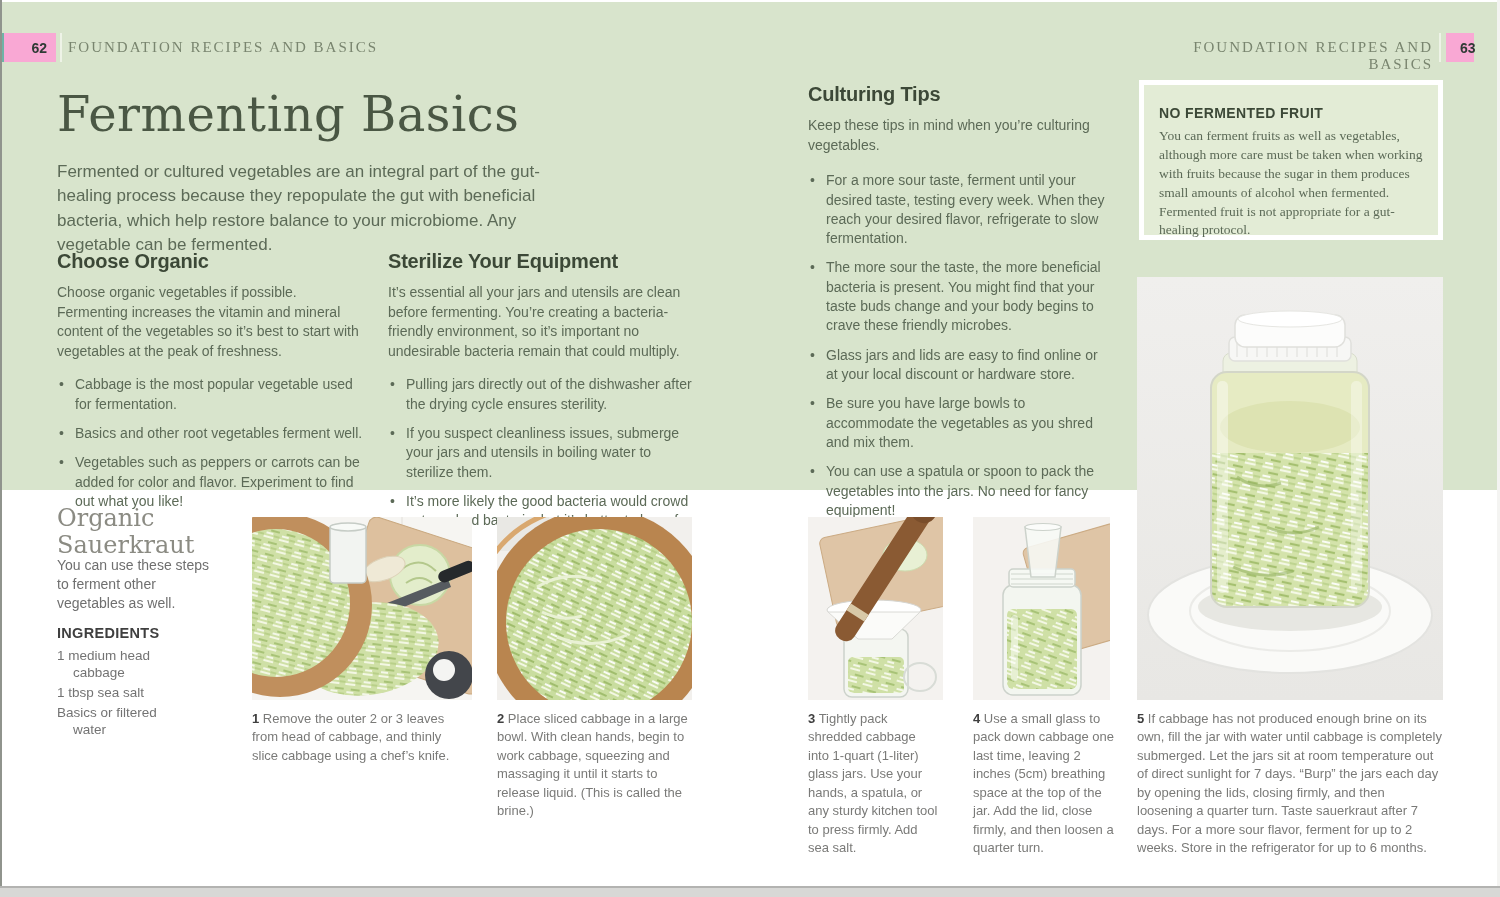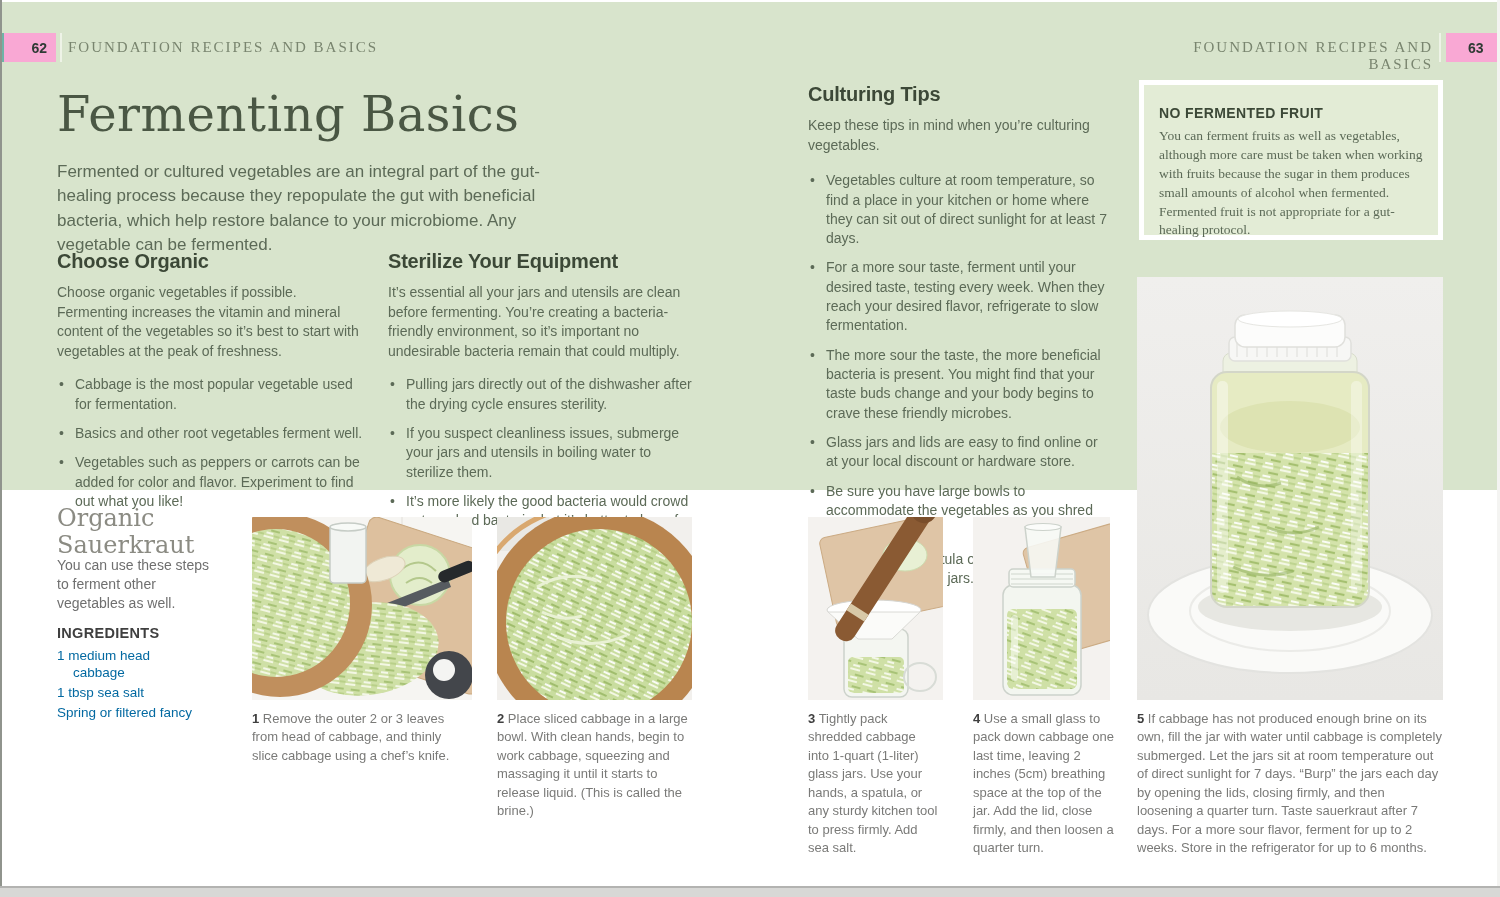--- a/index.html
+++ b/index.html
@@ -12,21 +12,21 @@
   .edge-left{position:absolute;left:0;top:0;width:2px;height:886px;background:#90948d;}
   .edge-right{position:absolute;right:0;top:0;width:3px;height:886px;background:#f4f4f2;}
   .edge-bottom-line{position:absolute;left:0;top:886px;width:1500px;height:2px;background:#b3b3b1;}
   .edge-bottom-strip{position:absolute;left:0;top:888px;width:1500px;height:9px;background:#d8d8d6;}
 
   
   .pagenum-box{position:absolute;top:33px;height:29px;background:#f9a8d4;
                display:flex;align-items:center;font-weight:bold;font-size:14px;color:#2e3a34;}
   .pagenum-left{left:0;width:56px;justify-content:flex-end;padding-right:9px;box-sizing:border-box;}
   .pagenum-left .bleed{position:absolute;left:0;top:0;width:4px;height:100%;background:#6fb3a7;}
-  .pagenum-right{left:1446px;width:51px;justify-content:flex-start;padding-left:22px;box-sizing:border-box;}
+  .pagenum-right{left:1446px;width:28px;justify-content:flex-start;padding-left:14px;box-sizing:border-box;}
   .header-divider{position:absolute;top:33px;width:2px;height:29px;background:#eef3e7;}
   .runhead{position:absolute;top:39px;font-family:"Liberation Serif",serif;font-size:15px;
            letter-spacing:2px;color:#79856f;}
   .runhead.right{text-align:right;}
 
   
   .title{position:absolute;left:57px;top:86px;font-family:"DejaVu Serif",serif;
          font-size:48px;color:#4a5744;letter-spacing:.5px;}
   .intro{position:absolute;left:57px;top:160px;width:528px;font-size:17px;line-height:1.44;color:#5c6a57;}
   .col{position:absolute;width:308px;color:#5c6a57;}
@@ -43,21 +43,21 @@
   .infobox{position:absolute;left:1139px;top:80px;width:304px;height:160px;box-sizing:border-box;
            background:#e3ecd6;border:5px solid #ffffff;padding:20px 15px;}
   .infobox h4{margin:0 0 6px 0;font-size:14px;color:#3c4837;letter-spacing:.4px;}
   .infobox p{margin:0;font-size:13.5px;line-height:1.4;color:#5c6a57;font-family:Liberation Serif, serif;}
 
   
   .recipe-title{position:absolute;left:57px;top:505px;font-family:"DejaVu Serif",serif;
                 font-size:24px;line-height:1.12;color:#8b8b83;}
   .recipe-desc{position:absolute;left:57px;top:556px;width:162px;font-size:14px;line-height:1.35;color:#6f6f6f;}
   .ing-head{position:absolute;left:57px;top:625px;font-size:14.5px;font-weight:bold;color:#3f3f3f;letter-spacing:.3px;}
-  .ing-list{position:absolute;left:57px;top:648px;width:136px;font-size:13.5px;line-height:1.25;color:#0369a1;}
+  .ing-list{position:absolute;left:57px;top:648px;width:136px;font-size:13.5px;line-height:1.25;color:#737373;}
   .ing-list .ingredient{padding-left:16px;text-indent:-16px;margin-bottom:3px;}
 
   
   .photo{position:absolute;top:517px;height:183px;}
   .photo svg{display:block;}
   .photo-1{left:252px;width:220px;}
   .photo-2{left:497px;width:195px;}
   .photo-3{left:808px;width:135px;}
   .photo-4{left:973px;width:137px;}
   .photo-5{position:absolute;left:1137px;top:277px;width:306px;height:423px;}
@@ -110,21 +110,20 @@
       <li>Pulling jars directly out of the dishwasher after the drying cycle ensures sterility.</li>
       <li>If you suspect cleanliness issues, submerge your jars and utensils in boiling water to sterilize them.</li>
       <li>It’s more likely the good bacteria would crowd out any bad bacteria, but it’s better to be safe than sorry.</li>
     </ul>
   </div>
 
   <div class="col col-3">
     <h3>Culturing Tips</h3>
     <p class="lead" style="margin-bottom:16px;">Keep these tips in mind when you’re culturing vegetables.</p>
     <ul class="bul">
-      <li>Vegetables culture at room temperature, so find a place in your kitchen or home where they can sit out of direct sunlight for at least 7 days.</li>
       <li>For a more sour taste, ferment until your desired taste, testing every week. When they reach your desired flavor, refrigerate to slow fermentation.</li>
       <li>The more sour the taste, the more beneficial bacteria is present. You might find that your taste buds change and your body begins to crave these friendly microbes.</li>
       <li>Glass jars and lids are easy to find online or at your local discount or hardware store.</li>
       <li>Be sure you have large bowls to accommodate the vegetables as you shred and mix them.</li>
       <li>You can use a spatula or spoon to pack the vegetables into the jars. No need for fancy equipment!</li>
     </ul>
   </div>
 
   <div class="infobox">
     <h4>NO FERMENTED FRUIT</h4>
@@ -133,21 +132,21 @@
 
   <div class="recipe-title">
     <div>Organic</div>
     <div>Sauerkraut</div>
   </div>
   <div class="recipe-desc">You can use these steps to ferment other vegetables as well.</div>
   <div class="ing-head">INGREDIENTS</div>
   <div class="ing-list">
     <div class="ingredient">1 medium head cabbage</div>
     <div class="ingredient">1 tbsp sea salt</div>
-    <div class="ingredient">Spring or filtered fancy</div>
+    <div class="ingredient">Basics or filtered water</div>
   </div>
 
   <div class="photo photo-1">
     <svg width="220" height="183" viewBox="0 0 220 183" xmlns="http://www.w3.org/2000/svg">
       <defs>
         <pattern id="shr1" width="16" height="12" patternUnits="userSpaceOnUse" patternTransform="rotate(15)">
           <rect width="16" height="12" fill="#cfe0a6"></rect>
           <path d="M0 3h10" stroke="#f3f7e4" stroke-width="2"></path>
           <path d="M6 8h9" stroke="#a8c377" stroke-width="2"></path>
           <path d="M2 11h7" stroke="#ffffff" stroke-width="1.5"></path>

